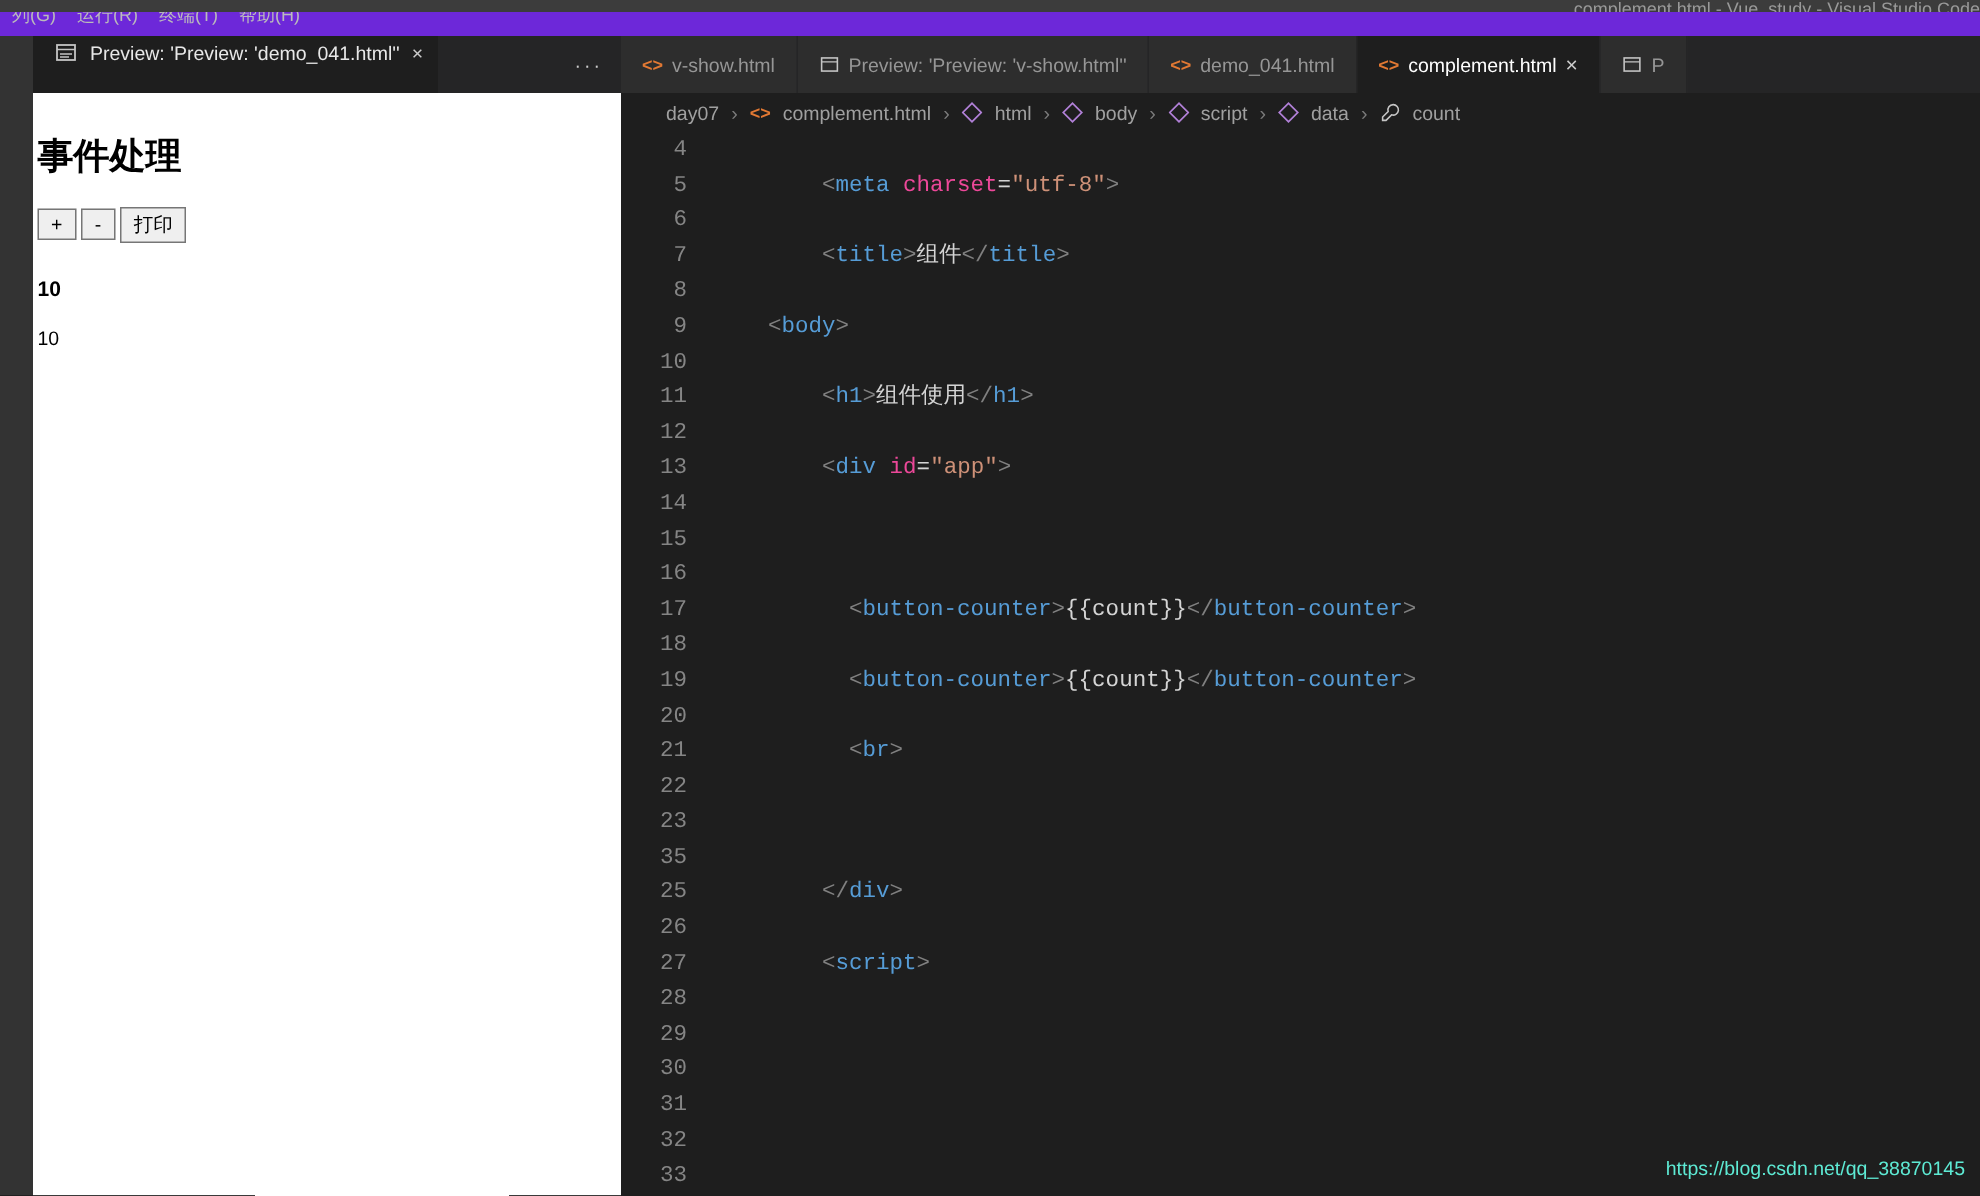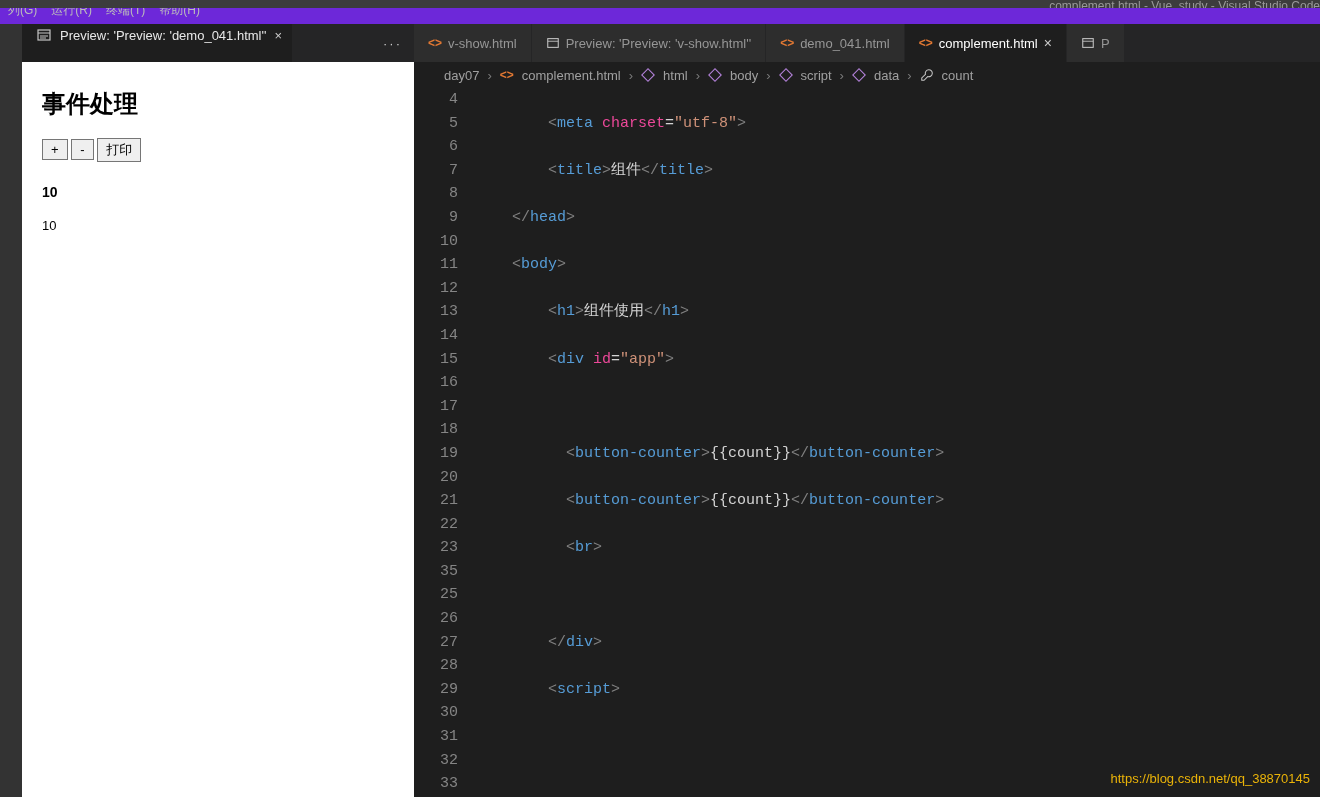--- a/index.html
+++ b/index.html
@@ -66,21 +66,21 @@
   color: #e8e8e8;
   gap: 8px;
 }
 .side-tab .icon { width: 16px; height: 16px; display: flex; align-items: center; justify-content: center; }
 .side-tab .close { color: #ccc; }
 .side-actions { margin-left: auto; padding-right: 12px; color: #ccc; letter-spacing: 2px; }
 .preview-pane {
   flex: 1;
   background: #fff;
   color: #000;
-  padding: 26px 20px;
+  padding: 26px 3px;
 }
 .preview-pane h2 { font-size: 24px; font-weight: 700; margin-bottom: 18px; }
 .preview-btn {
   border: 1px solid #767676;
   background: #efefef;
   padding: 2px 8px;
   font-size: 13px;
   cursor: pointer;
 }
 .preview-line { margin-bottom: 8px; }
@@ -157,21 +157,21 @@
 .tok-tag { color: #569cd6; }
 .tok-bracket { color: #808080; }
 .tok-attr { color: #ec4899; }
 .tok-str { color: #ce9178; }
 .tok-link { color: #ce9178; text-decoration: underline; }
 .tok-plain { color: #d4d4d4; }
 .watermark {
   position: absolute;
   right: 10px;
   bottom: 6px;
-  color: #eab308;
+  color: #5eead4;
   font-family: "Segoe UI", sans-serif;
   font-size: 13px;
 }
 svg { display: block; }
 </style>
 </head>
 <body>
 
 <div class="titlebar">complement.html - Vue_study - Visual Studio Code</div>
 
@@ -324,21 +324,20 @@
         <div class="ln">29</div>
         <div class="ln">30</div>
         <div class="ln">31</div>
         <div class="ln">32</div>
         <div class="ln">33</div>
       </div>
 
       <div class="code">
 <div class="line">        <span class="tok-bracket">&lt;</span><span class="tok-tag">meta</span> <span class="tok-attr">charset</span><span class="tok-plain">=</span><span class="tok-str">"utf-8"</span><span class="tok-bracket">&gt;</span></div>
 <div class="line">        <span class="tok-bracket">&lt;</span><span class="tok-tag">title</span><span class="tok-bracket">&gt;</span><span class="tok-plain">组件</span><span class="tok-bracket">&lt;/</span><span class="tok-tag">title</span><span class="tok-bracket">&gt;</span></div>
-<div class="line">    <span class="tok-bracket">&lt;/</span><span class="tok-tag">head</span><span class="tok-bracket">&gt;</span></div>
 <div class="line">    <span class="tok-bracket">&lt;</span><span class="tok-tag">body</span><span class="tok-bracket">&gt;</span></div>
 <div class="line">        <span class="tok-bracket">&lt;</span><span class="tok-tag">h1</span><span class="tok-bracket">&gt;</span><span class="tok-plain">组件使用</span><span class="tok-bracket">&lt;/</span><span class="tok-tag">h1</span><span class="tok-bracket">&gt;</span></div>
 <div class="line">        <span class="tok-bracket">&lt;</span><span class="tok-tag">div</span> <span class="tok-attr">id</span><span class="tok-plain">=</span><span class="tok-str">"app"</span><span class="tok-bracket">&gt;</span></div>
 <div class="line"> </div>
 <div class="line">          <span class="tok-bracket">&lt;</span><span class="tok-tag">button-counter</span><span class="tok-bracket">&gt;</span><span class="tok-plain">{{count}}</span><span class="tok-bracket">&lt;/</span><span class="tok-tag">button-counter</span><span class="tok-bracket">&gt;</span></div>
 <div class="line">          <span class="tok-bracket">&lt;</span><span class="tok-tag">button-counter</span><span class="tok-bracket">&gt;</span><span class="tok-plain">{{count}}</span><span class="tok-bracket">&lt;/</span><span class="tok-tag">button-counter</span><span class="tok-bracket">&gt;</span></div>
 <div class="line">          <span class="tok-bracket">&lt;</span><span class="tok-tag">br</span><span class="tok-bracket">&gt;</span></div>
 <div class="line"> </div>
 <div class="line">        <span class="tok-bracket">&lt;/</span><span class="tok-tag">div</span><span class="tok-bracket">&gt;</span></div>
 <div class="line">        <span class="tok-bracket">&lt;</span><span class="tok-tag">script</span><span class="tok-bracket">&gt;</span></div>

